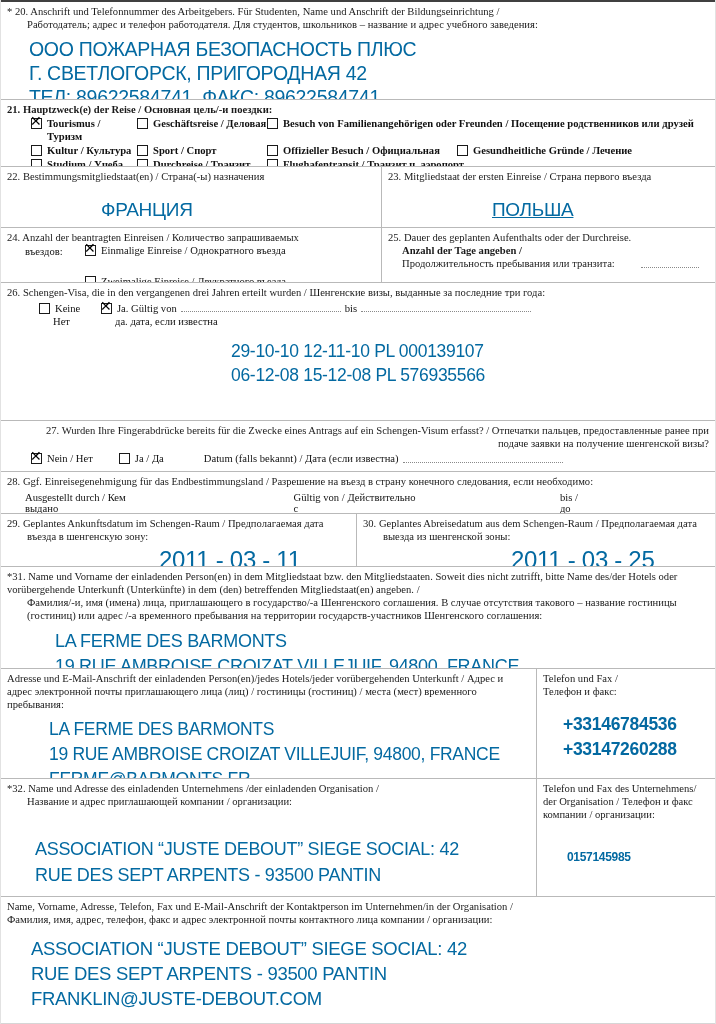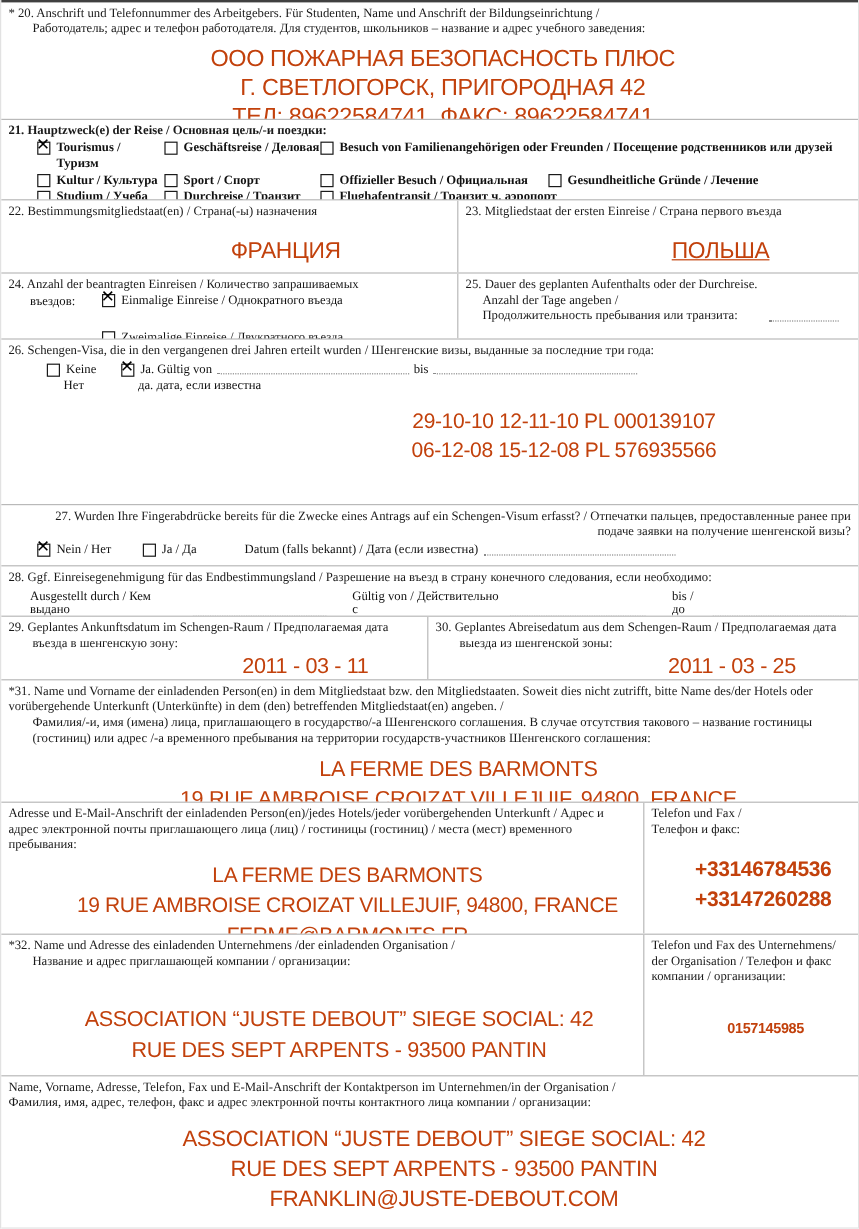--- a/index.html
+++ b/index.html
@@ -21,21 +21,21 @@
   .w105{width:106px; flex:none;}
   .w130{width:130px; flex:none;}
   .w190{width:190px; flex:none;}
   .cb{display:inline-block; width:9px; height:9px; border:1.2px solid #1a1a1a; margin:1px 5px 0 0;
       position:relative; flex:none; background:#fff;}
   .cb.checked::after{
     content:"\2715"; position:absolute; left:-2px; top:-4px;
     font-size:14px; font-weight:bold; color:#000; font-family:"DejaVu Sans", sans-serif;
   }
   .dots{display:inline-block; border-bottom:1px dotted #8a8a8a; height:9px; margin:0 4px;}
-  .val{font-family:"Liberation Sans", sans-serif; color:#c2410c; letter-spacing:-0.3px; line-height:1.32;text-align:center;}
+  .val{font-family:"Liberation Sans", sans-serif; color:#0369a1; letter-spacing:-0.3px; line-height:1.32;}
   
   .r20{height:100px;}
   .r20 .val{margin:6px 0 0 22px; font-size:19.5px; line-height:24px;}
   .r21{height:67px;font-weight:bold;}
   .r2223{height:61px; padding:0;}
   .c22{width:380px;} .c23{flex:1;}
   .country-val{margin-top:14px; font-size:19px;}
   .c22 .country-val{margin-left:94px;}
   .c23 .country-val{margin-left:104px;text-decoration:underline;}
   .r2425{height:55px; padding:0;}
@@ -49,21 +49,21 @@
   .f26keine{width:62px; flex:none;}
   .f26sub{font-size:10.6px; line-height:13px; padding-left:14px;}
   .visas{margin:11px 0 0 224px; font-size:17.5px; line-height:24px;}
   .r27{height:51px;text-align:right;}
   .f27line{display:flex; padding-left:24px; margin-top:2px; font-size:10.6px; align-items:flex-start;}
   .f27line .gap{width:26px; flex:none;}
   .r28{height:42px;}
   .f28line{display:flex; padding-left:18px; margin-top:4px; font-size:10.6px; align-items:flex-end;}
   .r2930{height:53px; padding:0;}
   .c29{width:355px;} .c30{flex:1;}
-  .date-val{font-size:18px; margin-top:1px;}
+  .date-val{font-size:24px; margin-top:1px;}
   .c29 .date-val{margin-left:152px;}
   .c30 .date-val{margin-left:148px;}
   .r31{height:102px;}
   .r31 .val{margin:7px 0 0 48px; font-size:18px; line-height:25px;}
   .raddr{height:110px; padding:0;}
   .caddr{width:535px;} .cphone{flex:1;}
   .caddr .val{margin:6px 0 0 42px; font-size:17.5px; line-height:25px;}
   .cphone .val{margin:14px 0 0 20px; font-size:17.5px; line-height:25px;font-weight:bold;}
   .r32{height:118px; padding:0;}
   .r32 .caddr .val{margin:28px 0 0 28px; font-size:18px; line-height:26px;}
@@ -166,21 +166,21 @@
           <span class="opt">
               <span class="cb"></span>
               <span>Zweimalige Einreise / Двукратного въезда</span>
             </span><br>
           
         </span>
       </div>
     </div>
     <div class="col right c25">
       <div class="lbl">25. Dauer des geplanten Aufenthalts oder der Durchreise.</div>
-      <div class="lbl indent" style="padding-left:14px;">Anzahl der Tage angeben /</div>
+      <div class="lbl indent" style="padding-left:14px;font-weight:bold;">Anzahl der Tage angeben /</div>
       <div class="lbl indent" style="padding-left:14px;">Продолжительность пребывания или транзита:</div>
       <span class="dots f25dots"></span>
     </div>
   </section>
 
   <section class="row r26">
     <div class="lbl">26. Schengen-Visa, die in den vergangenen drei Jahren erteilt wurden / Шенгенские визы, выданные за последние три года:</div>
     <div class="f26line">
       <span class="opt f26keine">
           <span class="cb"></span>

